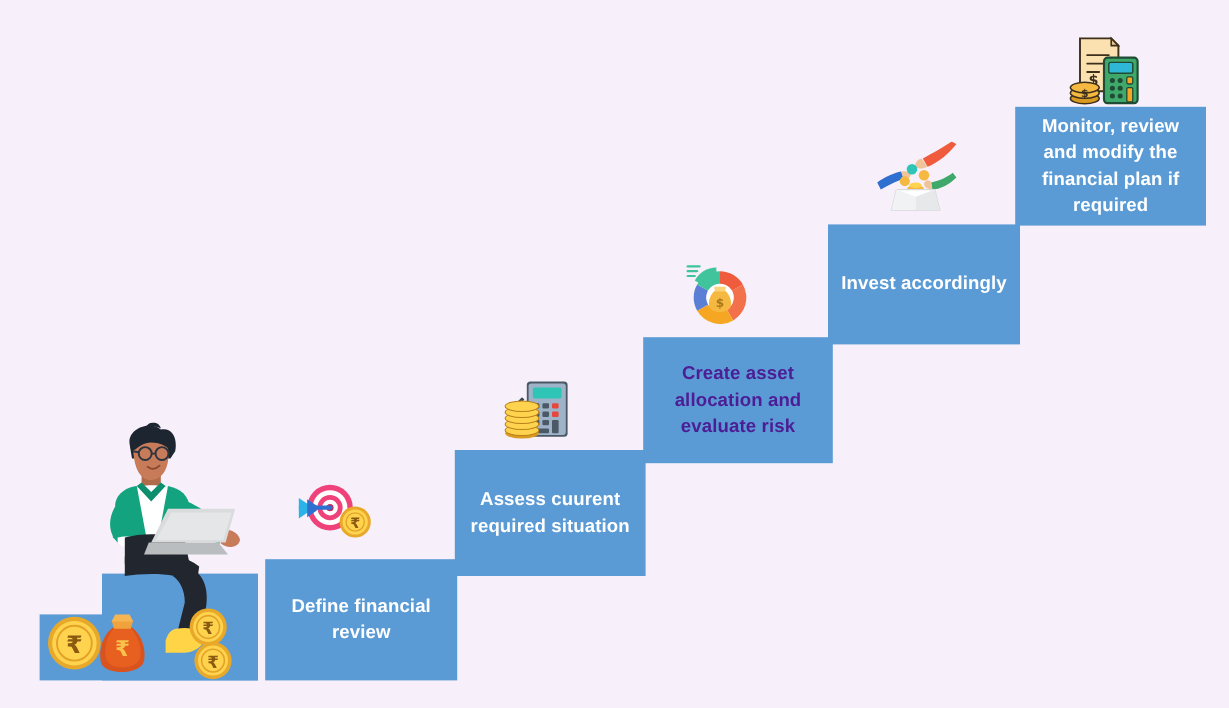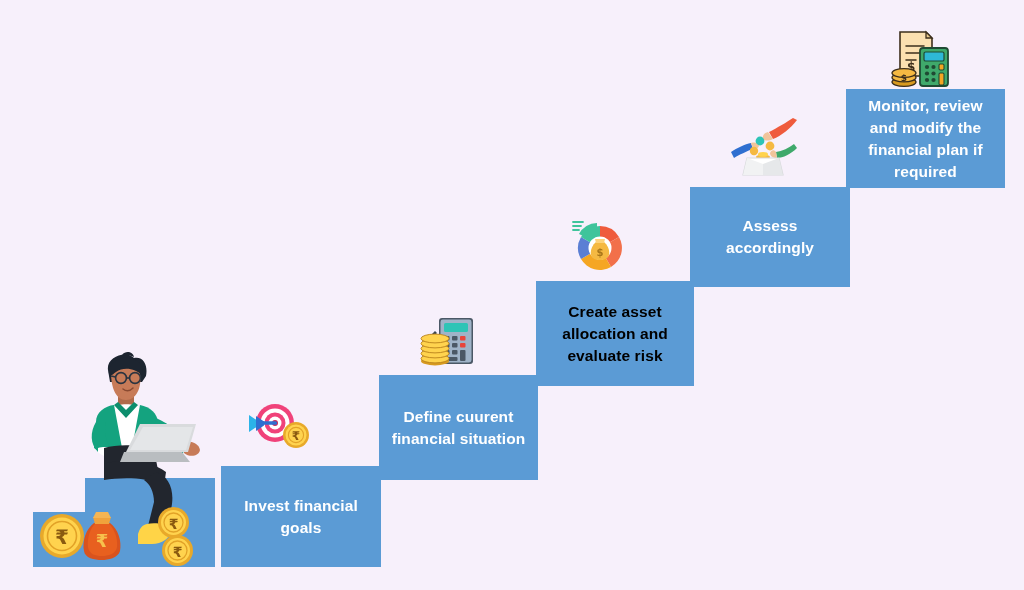--- a/index.html
+++ b/index.html
@@ -144,21 +144,21 @@
   <div class="icon-wrap" style="left:161px; top:534px; width:33px; height:33px;">
     <svg width="33" height="33" viewBox="0 0 33 33" xmlns="http://www.w3.org/2000/svg">
       <circle cx="16.5" cy="16.5" r="15.5" fill="#e8a92a"></circle>
       <circle cx="16.5" cy="16.5" r="12.5" fill="#ffd34e"></circle>
       <circle cx="16.5" cy="16.5" r="9.5" fill="none" stroke="#e2a227" stroke-width="1.3"></circle>
       <text x="16.5" y="22.5" font-family="'DejaVu Sans', sans-serif" font-size="14" font-weight="bold" fill="#8a5a10" text-anchor="middle">₹</text>
     </svg>
   </div>
 
   <div class="step" style="left: 221px; top: 466px; width: 160px; height: 101px; background: rgb(91, 155, 213);">
-    <span class="step-label" style="color: rgb(255, 255, 255);">Invest financial goals</span>
+    <span class="step-label" style="color: rgb(255, 255, 255);">Define financial review</span>
   </div>
   <div class="icon-wrap" style="left:248px; top:398px; width:62px; height:54px;">
     <svg width="62" height="54" viewBox="0 0 62 54" xmlns="http://www.w3.org/2000/svg">
       <circle cx="27" cy="25" r="19" fill="#f0427a"></circle>
       <circle cx="27" cy="25" r="14.5" fill="#ffffff"></circle>
       <circle cx="27" cy="25" r="10.5" fill="#f0427a"></circle>
       <circle cx="27" cy="25" r="6.5" fill="#ffffff"></circle>
       <circle cx="27" cy="25" r="3" fill="#c42b5c"></circle>
 
       <rect x="1" y="23.2" width="28" height="3.6" rx="1.6" fill="#2f6fd0"></rect>
@@ -167,21 +167,21 @@
       <path d="M8 18 L16 23.5 L16 27.5 L8 33 Z" fill="#2f6fd0"></path>
 
       <circle cx="48" cy="37" r="13" fill="#e8a92a"></circle>
       <circle cx="48" cy="37" r="10.5" fill="#ffd34e"></circle>
       <circle cx="48" cy="37" r="7.6" fill="none" stroke="#e2a227" stroke-width="1.1"></circle>
       <text x="48" y="42" font-family="'DejaVu Sans', sans-serif" font-size="12" font-weight="bold" fill="#8a5a10" text-anchor="middle">₹</text>
     </svg>
   </div>
 
   <div class="step" style="left: 379px; top: 375px; width: 159px; height: 105px; background: rgb(91, 155, 213);">
-    <span class="step-label" style="color: rgb(255, 255, 255);">Define cuurent financial situation</span>
+    <span class="step-label" style="color: rgb(255, 255, 255);">Assess cuurent required situation</span>
   </div>
   <div class="icon-wrap" style="left:419px; top:312px; width:60px; height:56px;">
     <svg width="60" height="56" viewBox="0 0 60 56" xmlns="http://www.w3.org/2000/svg">
 
       <rect x="20" y="6" width="34" height="46" rx="3" fill="#4b5866"></rect>
       <rect x="21.5" y="7.5" width="31" height="43" rx="2.4" fill="#9fb3c8"></rect>
       <rect x="25" y="11" width="24" height="9" rx="1.6" fill="#2ec4b6"></rect>
 
       <g fill="#4b5866">
         <rect x="25" y="24" width="5.5" height="4.4" rx="1"></rect>
@@ -207,21 +207,21 @@
         <ellipse cx="16" cy="46.5" rx="14" ry="4.4" fill="#ffd34e" stroke="#b9811b" stroke-width="0.9"></ellipse>
         <ellipse cx="16" cy="41.5" rx="14" ry="4.4" fill="#ffd34e" stroke="#b9811b" stroke-width="0.9"></ellipse>
         <ellipse cx="16" cy="36.5" rx="14" ry="4.4" fill="#ffd34e" stroke="#b9811b" stroke-width="0.9"></ellipse>
         <ellipse cx="16" cy="31.5" rx="14" ry="4.4" fill="#ffd34e" stroke="#b9811b" stroke-width="0.9"></ellipse>
         <ellipse cx="16" cy="26.5" rx="14" ry="4.4" fill="#ffd34e" stroke="#b9811b" stroke-width="0.9"></ellipse>
       </g>
     </svg>
   </div>
 
   <div class="step" style="left: 536px; top: 281px; width: 158px; height: 105px; background: rgb(91, 155, 213);">
-    <span class="step-label" style="color: #000000;">Create asset allocation and evaluate risk</span>
+    <span class="step-label" style="color: #4c1d95;">Create asset allocation and evaluate risk</span>
   </div>
   <div class="icon-wrap" style="left:570px; top:218px; width:58px; height:56px;">
     <svg width="58" height="56" viewBox="0 0 58 56" xmlns="http://www.w3.org/2000/svg">
 
       <g transform="translate(30,30)">
         <path d="M0 -22 A22 22 0 0 1 19 -11 L9.5 -5.5 A11 11 0 0 0 0 -11 Z" fill="#ef5b3c"></path>
         <path d="M19 -11 A22 22 0 0 1 11 19 L5.5 9.5 A11 11 0 0 0 9.5 -5.5 Z" fill="#f2704a"></path>
         <path d="M11 19 A22 22 0 0 1 -19 11 L-9.5 5.5 A11 11 0 0 0 5.5 9.5 Z" fill="#f5a623"></path>
         <path d="M-19 11 A22 22 0 0 1 -19 -11 L-9.5 -5.5 A11 11 0 0 0 -9.5 5.5 Z" fill="#5b7fd4"></path>
         <path d="M-19 -11 A22 22 0 0 1 0 -22 L0 -11 A11 11 0 0 0 -9.5 -5.5 Z" fill="#3fc49b"></path>
@@ -237,21 +237,21 @@
 
       <circle cx="30" cy="30" r="11.5" fill="#ffffff"></circle>
 
       <path d="M26 24 L34 24 C38 27 40 33 39 37 C38 41 33 42 30 42 C26 42 22 41 21 37 C20 33 22 27 26 24 Z" fill="#f5b942"></path>
       <path d="M25 21 L35 21 L34 25 L26 25 Z" fill="#fdd37a"></path>
       <text x="30" y="38" font-family="'DejaVu Sans', sans-serif" font-size="10" font-weight="bold" fill="#a9761a" text-anchor="middle">$</text>
     </svg>
   </div>
 
   <div class="step" style="left: 690px; top: 187px; width: 160px; height: 100px; background: rgb(91, 155, 213);">
-    <span class="step-label" style="color: rgb(255, 255, 255);">Assess accordingly</span>
+    <span class="step-label" style="color: rgb(255, 255, 255);">Invest accordingly</span>
   </div>
   <div class="icon-wrap" style="left:729px; top:118px; width:70px; height:58px;">
     <svg width="70" height="58" viewBox="0 0 70 58" xmlns="http://www.w3.org/2000/svg">
 
       <path d="M68 2 C62 10 52 18 44 21 L40 14 C48 10 58 4 64 0 Z" fill="#ef5b3c"></path>
       <path d="M44 21 C40 23 36 23 34 21 C33 18 35 15 39 14 Z" fill="#f0c49b"></path>
 
       <path d="M2 34 C8 30 16 26 22 25 L24 31 C18 33 10 37 5 40 Z" fill="#2f6fd0"></path>
       <path d="M22 25 C26 24 29 25 30 27 C30 30 27 32 24 31 Z" fill="#f0c49b"></path>
 

